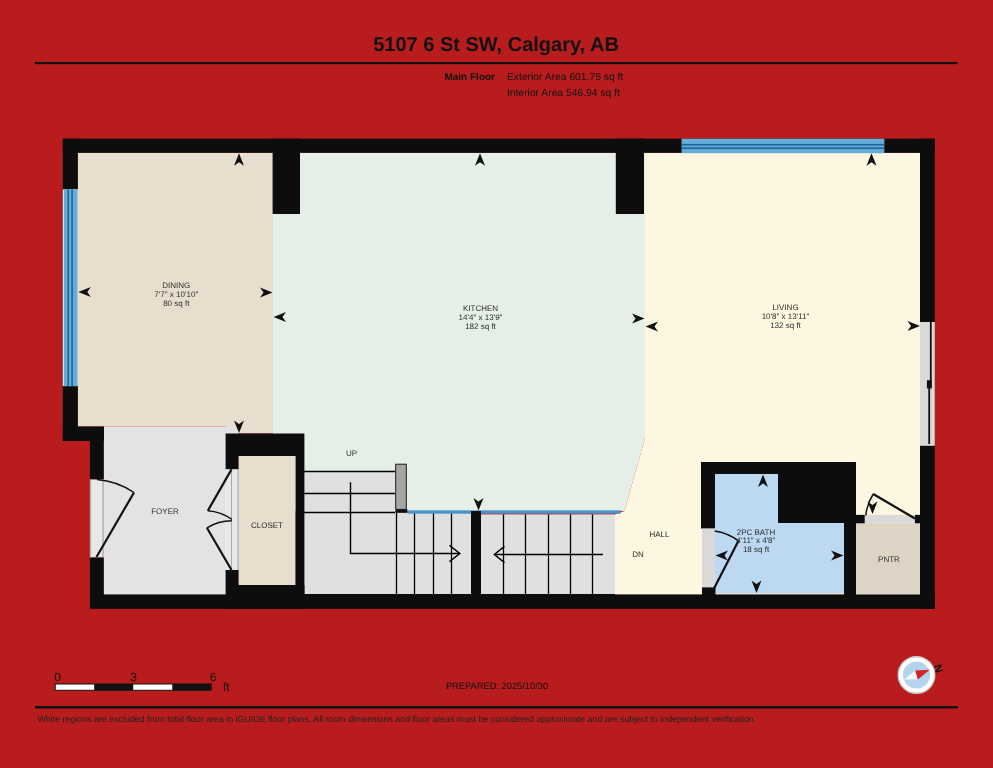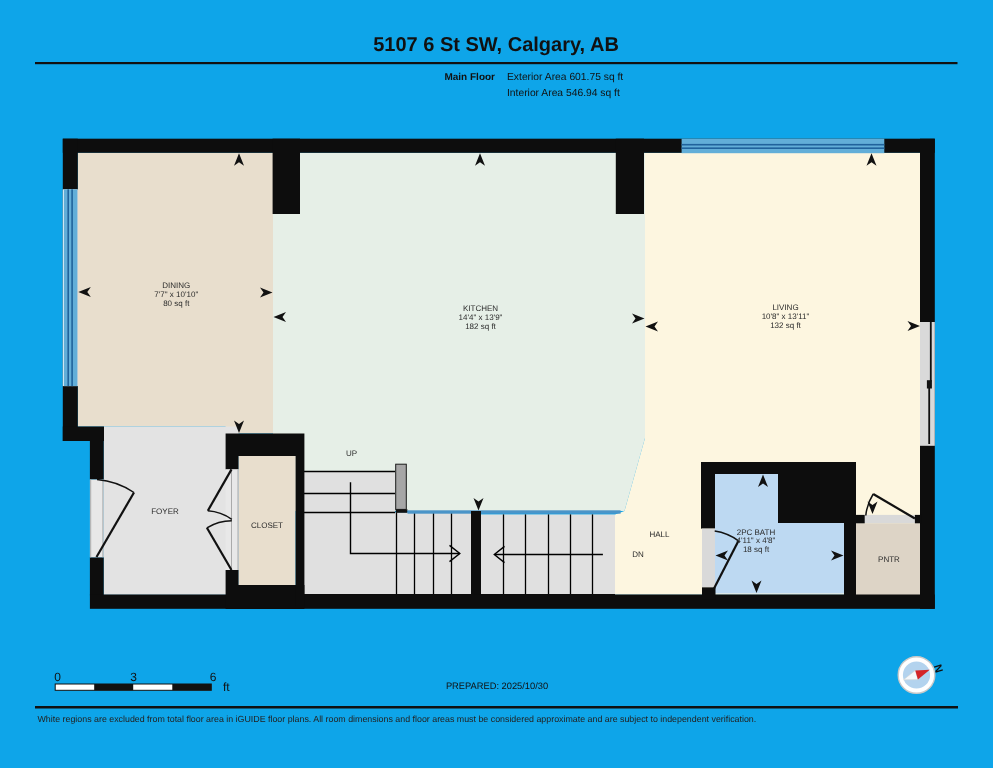--- a/index.html
+++ b/index.html
@@ -1,16 +1,16 @@
 <!DOCTYPE html>
 <html><head>
 <meta charset="utf-8">
 <style>
 html,body{margin:0;padding:0;background:#ffffff;}
-#page{position:relative;width:993px;height:768px;background:#0ea5e9;font-family:"Liberation Sans", sans-serif;}
+#page{position:relative;width:993px;height:768px;background:#b91c1c;font-family:"Liberation Sans", sans-serif;}
 svg{display:block;}
 text{-webkit-font-smoothing:antialiased;text-rendering:geometricPrecision;}
 </style>
 </head>
 <body>
 <div id="page">
 <svg width="993" height="768" viewBox="0 0 993 768">
 
 <text x="496" y="51" font-size="20" font-weight="bold" fill="#111" text-anchor="middle">5107 6 St SW, Calgary, AB</text>
 

